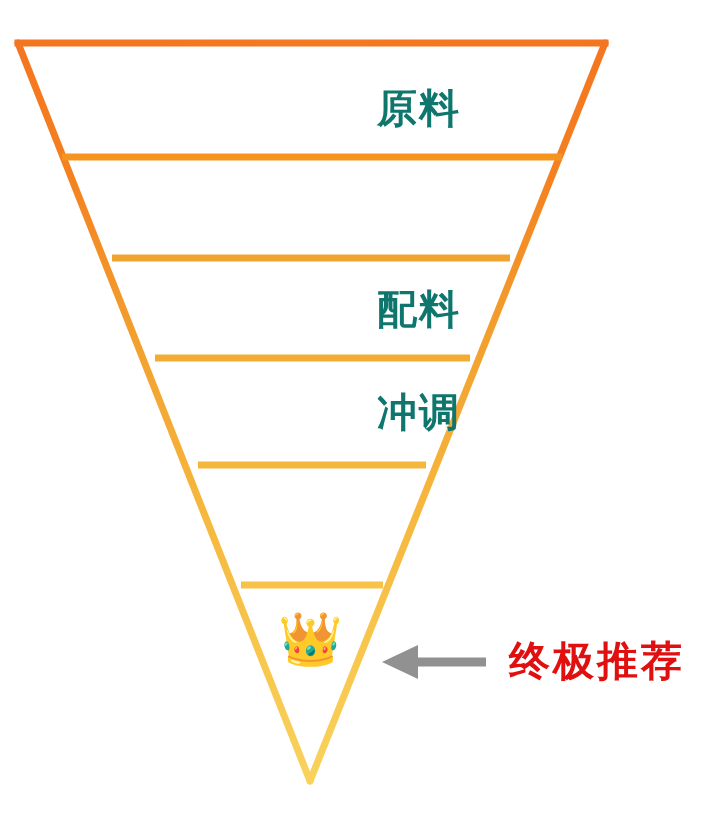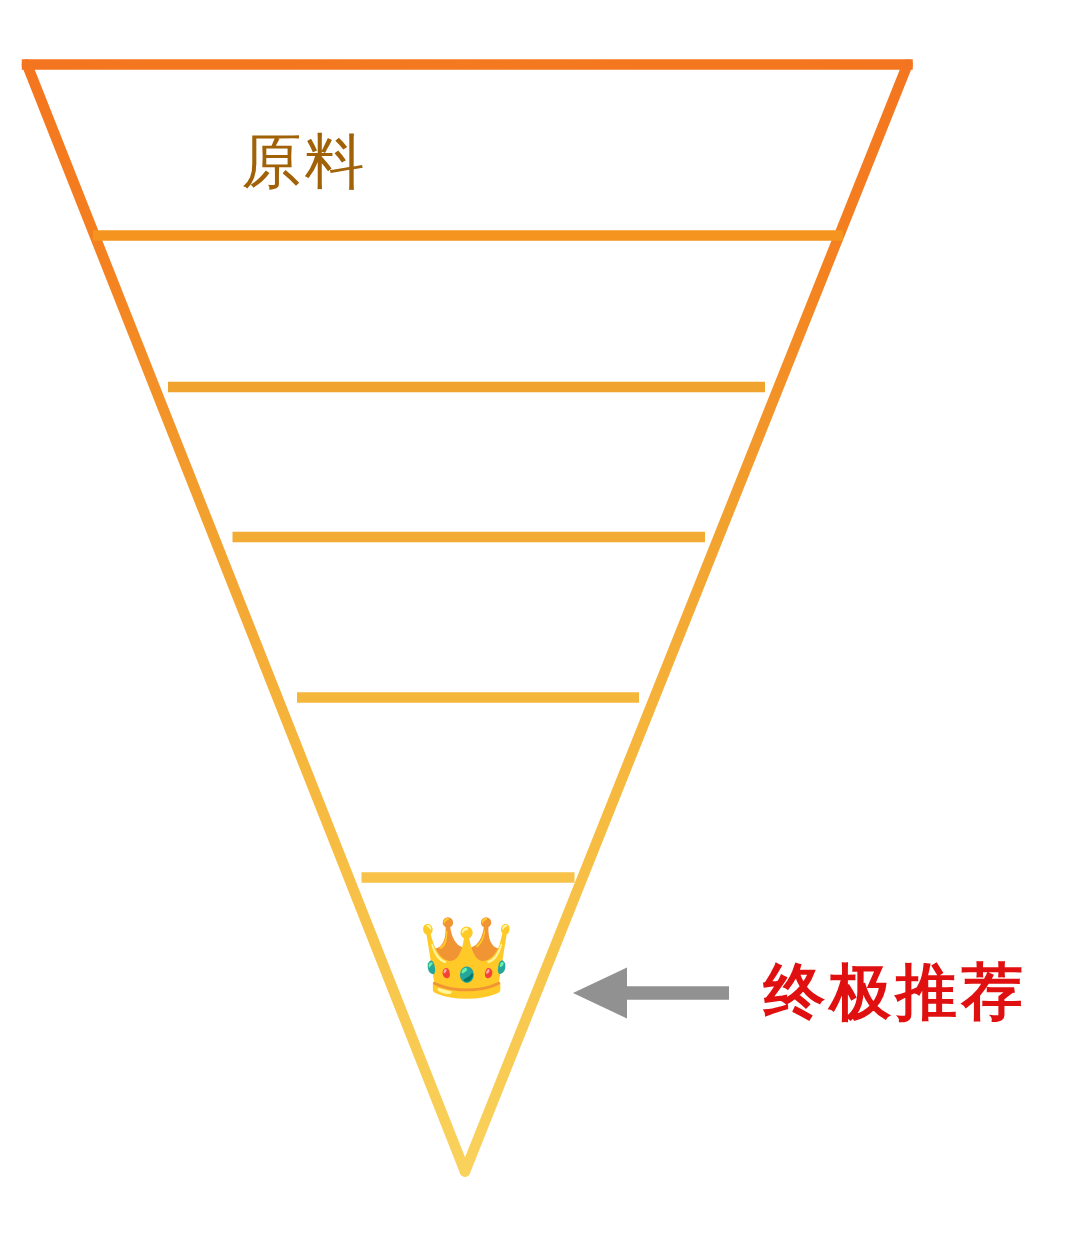--- a/index.html
+++ b/index.html
@@ -26,27 +26,27 @@
   #funnel-svg {
     position: absolute;
     left: 0;
     top: 0;
     width: 711px;
     height: 822px;
   }
   .stage-label {
     position: absolute;
     width: 300px;
-    text-align: left;
+    text-align: right;
     font-family: "DejaVu Sans", "Liberation Sans", sans-serif;
-    font-weight: 400;
+    font-weight: 700;
     font-size: 40px;
     line-height: 1;
     letter-spacing: 2px;
-    color: #a16207;
+    color: #0f766e;
     white-space: nowrap;
   }
   .crown-label {
     position: absolute;
     width: 300px;
     text-align: center;
     font-size: 52px;
     line-height: 1;
     white-space: nowrap;
   }
@@ -99,20 +99,22 @@
 
     <g>
       <line x1="486" y1="662" x2="412" y2="662" stroke="#919191" stroke-width="9"></line>
       <polygon points="382,662 418,645 418,679" fill="#919191"></polygon>
     </g>
   </svg>
 
   <div class="stage-label" style="left:161px; top:88px;">原料</div>
 
 
+  <div class="stage-label" style="left:161px; top:289px;">配料</div>
 
+  <div class="stage-label" style="left:161px; top:392px;">冲调</div>
 
 
   <div class="crown-label" style="left:161px; top:613px;">👑</div>
 
   <div id="annotation-text" style="left:509px; top:641px;">终极推荐</div>
 
 </div>
 
 </body></html>

